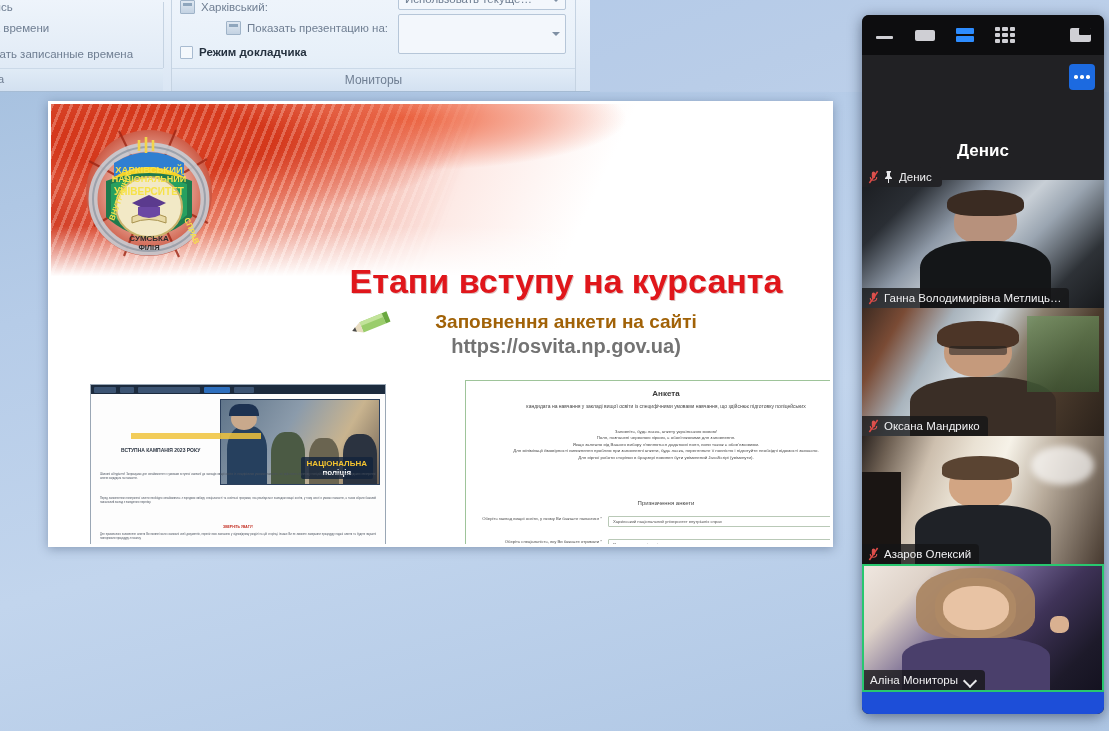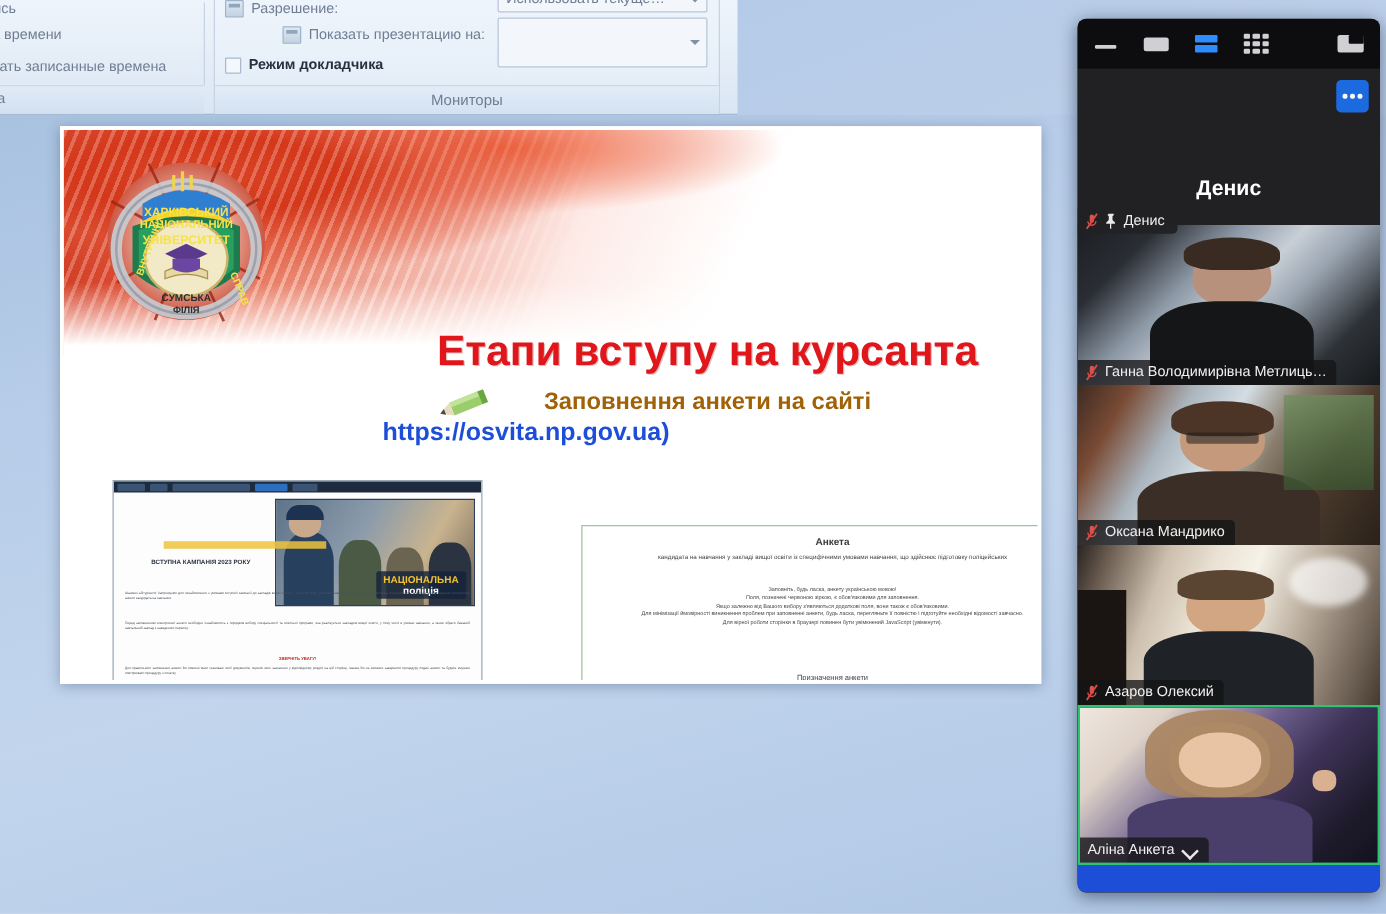--- a/index.html
+++ b/index.html
@@ -135,22 +135,22 @@
     text-shadow: 1px 1px 0 rgba(120,0,0,.25);
     z-index: 5; text-align: center; white-space: nowrap;
   }
   #slide-sub1 {
     position: absolute; left: 255px; top: 207px; width: 520px;
     color: #a16207; font-size: 19px; font-weight: bold;
     text-align: center; z-index: 5;
   }
   #slide-sub2 {
     position: absolute; left: 255px; top: 231px; width: 520px;
-    color: #1d4ed8; font-size: 20px; font-weight: bold;
-    text-align: left; z-index: 5;
+    color: #737373; font-size: 20px; font-weight: bold;
+    text-align: center; z-index: 5;
   }
   
   #pencil {
     position: absolute; left: 298px; top: 203px; width: 44px; height: 34px; z-index: 6;
   }
 
   
   #site-shot {
     position: absolute; left: 39px; top: 280px; width: 296px; height: 189px;
     background: #fdfdfd; border: 1px solid #9aa7b5; z-index: 5; overflow: hidden;
@@ -187,21 +187,21 @@
     font-size: 2.6px; line-height: 3.6px; color: #4a525e; text-align: justify;
   }
   #site-red-note {
     position: absolute; left: 0; right: 0; top: 140px; text-align: center;
     font-size: 3.4px; color: #c32a1e; font-weight: bold;
   }
 
   
   #form-panel {
     position: absolute; left: 414px; top: 276px; width: 402px; height: 203px;
-    background: #ffffff; border: 1px solid #9ec49a; z-index: 5; overflow: hidden; margin-top: 40px;
+    background: #ffffff; border: 1px solid #9ec49a; z-index: 5; overflow: hidden;
   }
   #form-title {
     position: absolute; left: 0; right: 0; top: 8px; text-align: center;
     font-size: 8px; color: #3a3a3a; font-weight: bold;
   }
   #form-subtitle {
     position: absolute; left: 26px; right: 26px; top: 22px; text-align: center;
     font-size: 5px; line-height: 7px; color: #444;
   }
   #form-instructions {
@@ -326,21 +326,21 @@
     <div id="rb-left-footer">
       <div class="rb-label">йка</div>
     </div>
   </div>
   <div id="rb-left-divider"></div>
 
   <div class="rb-group" id="rb-mid">
 
     <div class="rb-row" id="rb-row1">
       <span class="rb-icon"></span>
-      <span class="rb-label">Разрешение:</span>
+      <span class="rb-label">Харківський:</span>
     </div>
 
     <div class="rb-row" id="rb-row2">
       <span class="rb-icon"></span>
       <span class="rb-label">Показать презентацию на:</span>
     </div>
 
     <div class="rb-row" id="rb-row3">
       <span class="rb-check"></span>
       <span class="rb-label bold">Режим докладчика</span>
@@ -572,21 +572,21 @@
 
     <div class="tile speaking">
       <div class="tile-video" style="background:linear-gradient(135deg,#efe7e0 0%,#ded2c8 20%,#6b5e8c 45%,#3f3358 62%,#1d1a2a 85%,#141220 100%);">
         <span style="position:absolute;left:30%;top:10%;width:34%;height:48%;border-radius:44%;background:#e3b99a;"></span>
         <span style="position:absolute;left:22%;top:2%;width:50%;height:56%;border-radius:46% 46% 30% 30%;background:#a98461;opacity:.92"></span>
         <span style="position:absolute;left:33%;top:16%;width:28%;height:36%;border-radius:46%;background:#e8c3a4;"></span>
         <span style="position:absolute;left:16%;top:58%;width:62%;height:42%;border-radius:36% 36% 0 0;background:#4a3f6b;"></span>
         <span style="position:absolute;right:14%;top:40%;width:8%;height:14%;border-radius:40%;background:#d9b191;"></span>
       </div>
       <div class="tile-label">
-        <span class="nm">Аліна Анкета</span>
+        <span class="nm">Аліна Мониторы</span>
         <span class="chev"></span>
       </div>
     </div>
   </div>
 
   <div style="position:absolute;left:0;top:152px;height:20px;display:flex;align-items:center;gap:5px;padding:0 10px 0 6px;background:rgba(34,34,37,.95);border-radius:0 4px 4px 0;color:#f0f0f2;font-size:11.5px;z-index:9;">
     <svg class="mic-off" viewBox="0 0 11 14">
       <path d="M5.5 1.5 a1.7 1.7 0 0 1 1.7 1.7 v3.4 a1.7 1.7 0 0 1 -3.4 0 v-3.4 a1.7 1.7 0 0 1 1.7 -1.7z" fill="#d9534f"></path>
       <path d="M2.3 7 a3.2 3.2 0 0 0 6.4 0" fill="none" stroke="#d9534f" stroke-width="1.1"></path>
       <line x1="1.4" y1="13" x2="9.6" y2="1" stroke="#e04a46" stroke-width="1.5"></line>

